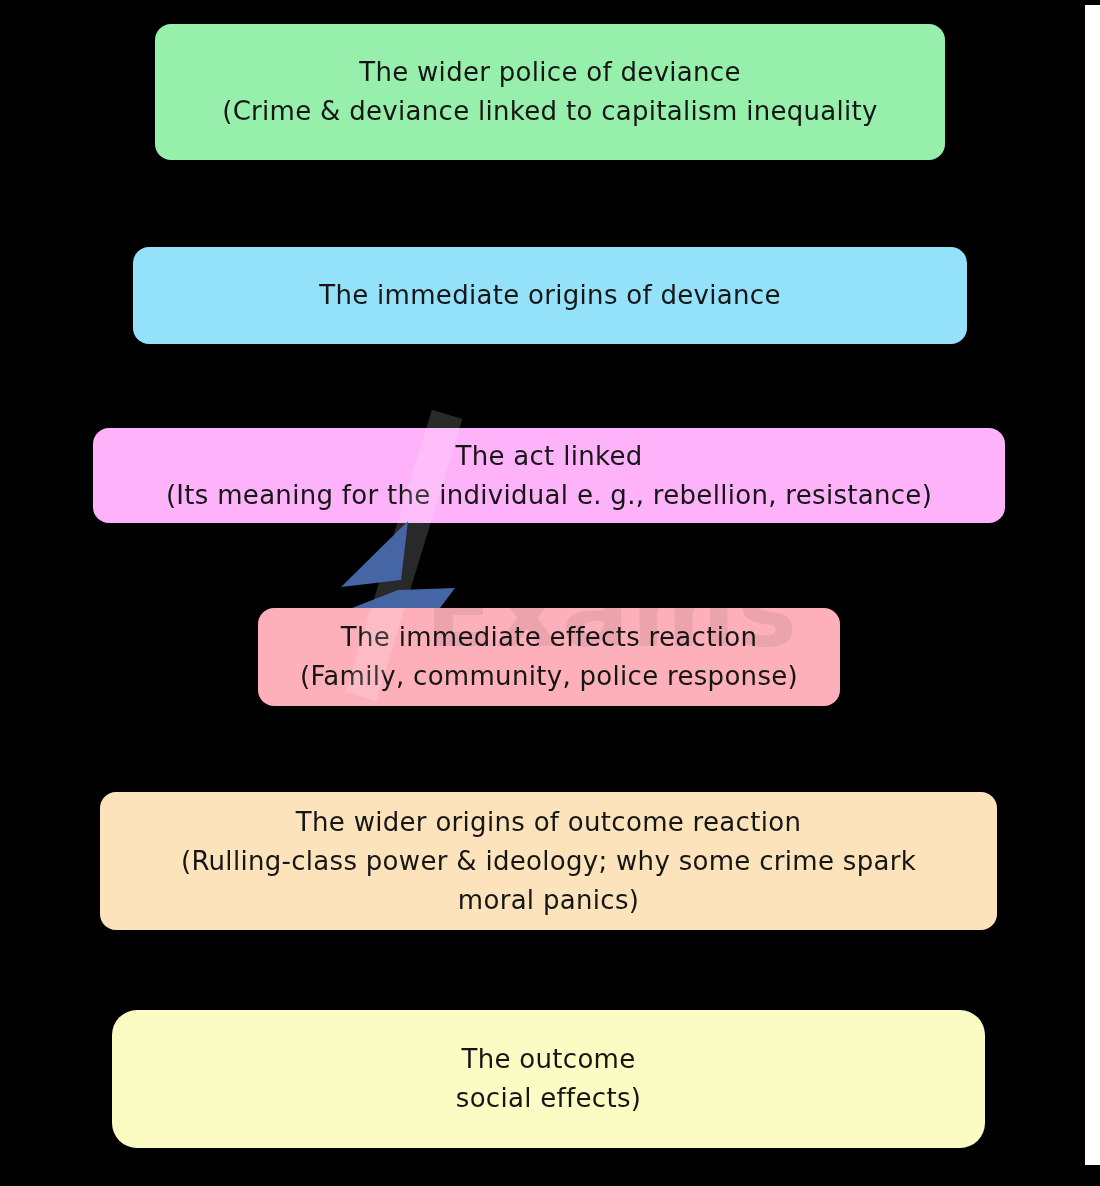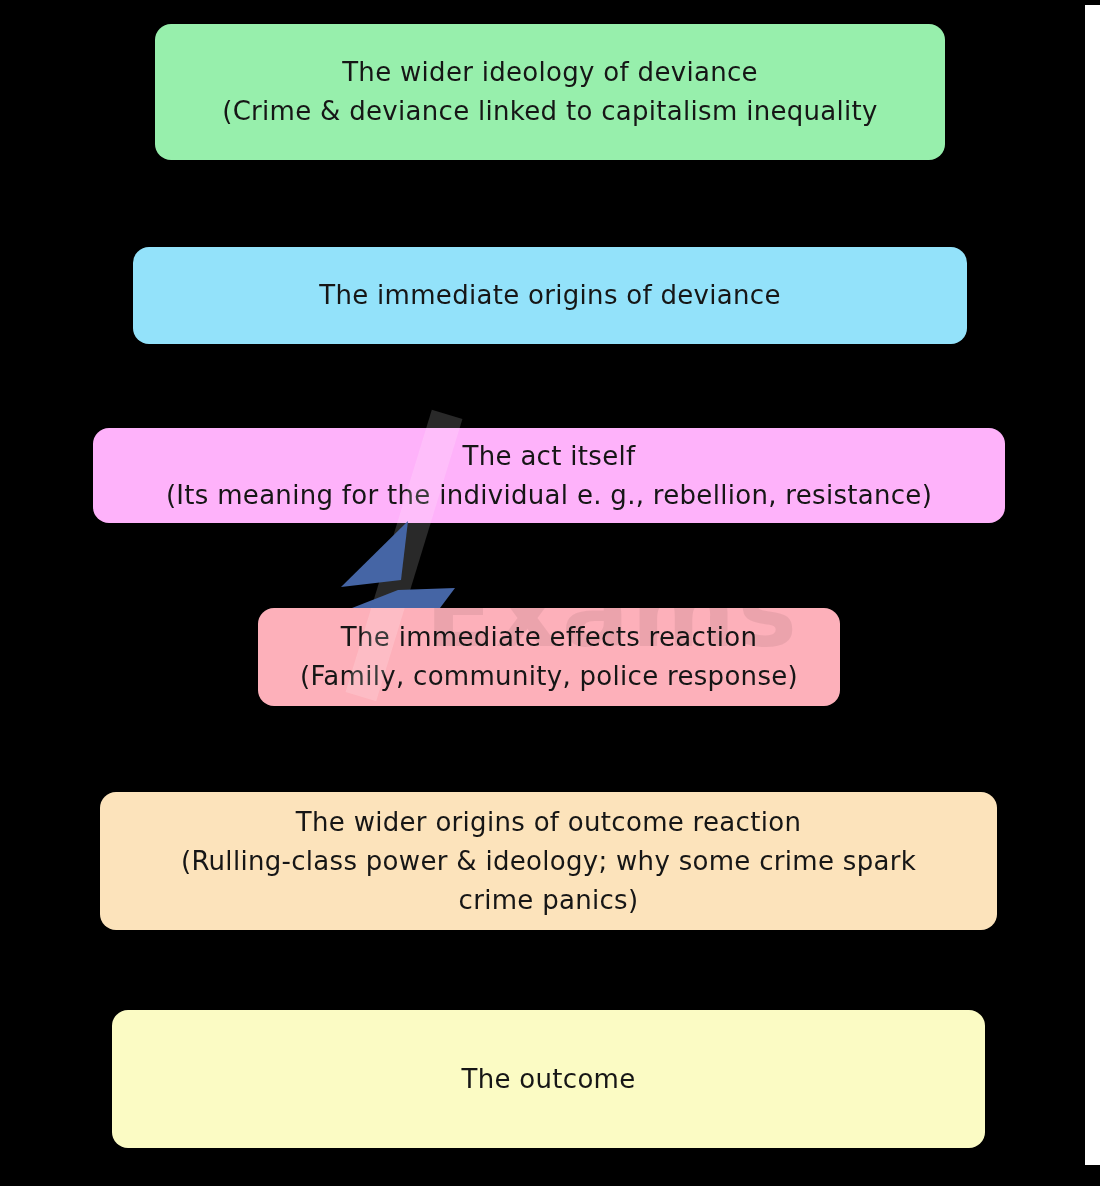--- a/index.html
+++ b/index.html
@@ -79,46 +79,47 @@
     height: 1160px;
     z-index: 1;
   }
 </style>
 </head>
 <body>
 
 <div id="canvas">
 
   <div class="flow-box box-0" style="background: rgb(151, 239, 172);">
-    <div class="line">The wider ideology of deviance</div>
+    <div class="line">The wider police of deviance</div>
     <div class="line">(Crime &amp; deviance linked to capitalism inequality</div>
   </div>
 
   <div class="flow-box box-1" style="background: rgb(147, 226, 250);">
     <div class="line">The immediate origins of deviance</div>
   </div>
 
   <div class="flow-box box-2" style="background: rgb(254, 178, 250);">
-    <div class="line">The act itself</div>
+    <div class="line">The act linked</div>
     <div class="line">(Its meaning for the individual e. g., rebellion, resistance)</div>
   </div>
 
   <div class="flow-box box-3" style="background: rgb(253, 176, 186);">
     <div class="line">The immediate effects reaction</div>
     <div class="line">(Family, community, police response)</div>
   </div>
 
   <div class="flow-box box-4" style="background: rgb(252, 227, 187);">
     <div class="line">The wider origins of outcome reaction</div>
     <div class="line">(Rulling-class power &amp; ideology; why some crime spark</div>
-    <div class="line">crime panics)</div>
+    <div class="line">moral panics)</div>
   </div>
 
-  <div class="flow-box box-5" style="background: rgb(251, 251, 196);">
+  <div class="flow-box box-5" style="background: rgb(251, 251, 196); border-radius: 25px;">
     <div class="line">The outcome</div>
+    <div class="line">social effects)</div>
   </div>
 
   <div id="watermark-band"></div>
 
   <svg id="logo-mark" width="140" height="100" viewBox="0 0 140 100" xmlns="http://www.w3.org/2000/svg">
     <polygon points="78,6 11,72 71,65" fill="#4565a5"></polygon>
     <polygon points="22,93 68,75 125,73 110,93" fill="#4565a5"></polygon>
   </svg>
 
   <div id="watermark-text">Exams</div>

